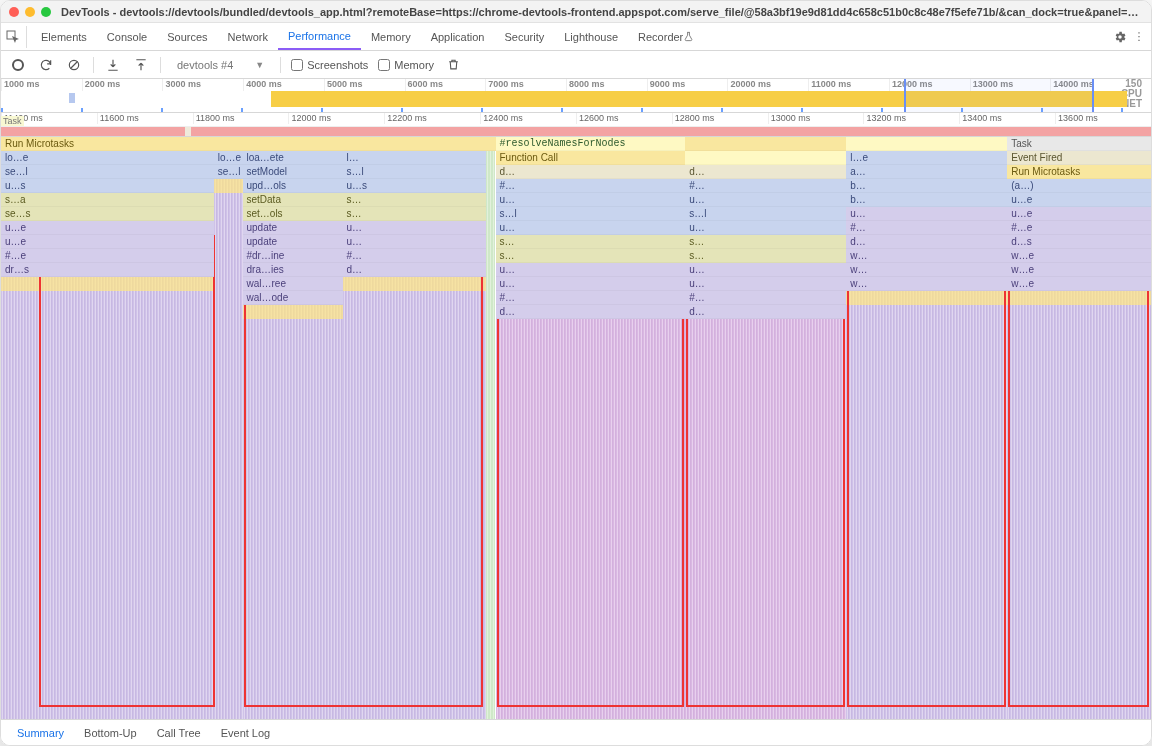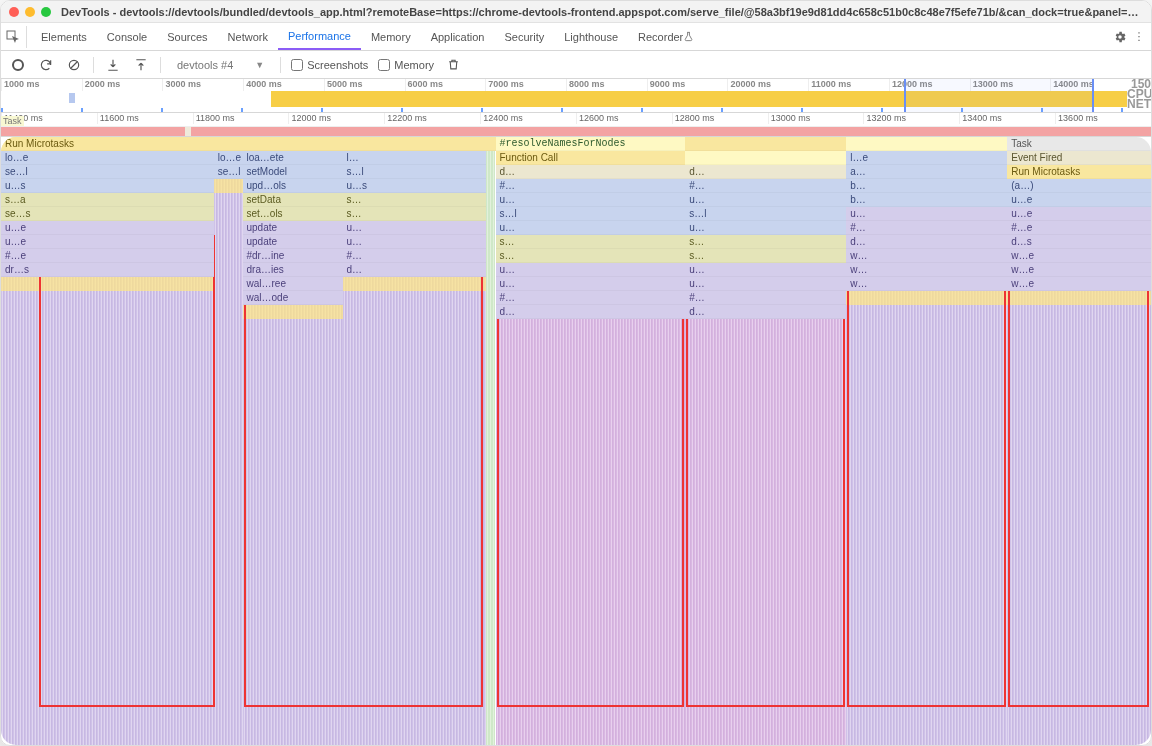--- a/index.html
+++ b/index.html
@@ -25,35 +25,35 @@
   .rec { width:12px; height:12px; border-radius:50%; border:2px solid #555; }
   .sep { width:1px; height:16px; background:#ddd; }
   .select { display:flex; align-items:center; gap:22px; color:#777; padding: 2px 6px; }
   .chev { font-size:9px; color:#888;}
   .chk { display:flex; align-items:center; gap:4px; color:#555;}
   .chk input { width:12px; height:12px; }
   
   .overview { height: 34px; border-bottom:1px solid #d7d7d7; position:relative; background:#fff;font-weight:bold; }
   .ov-ticks { position:absolute; top:0; left:0; right:20px; height:12px; display:flex; }
   .ov-tick { flex:1; font-size:9px; color:#888; border-left:1px solid #eee; padding-left:2px; white-space:nowrap;}
-  .ov-right { position:absolute; right:0; top:0; width:24px; font-size:12px; color:#999; line-height:10px; text-align:right; padding-right:0;}
+  .ov-right { position:absolute; right:9px; top:0; width:24px; font-size:10px; color:#999; line-height:10px; text-align:right; padding-right:0;}
   .ov-cpu { position:absolute; left:0; right:24px; top:12px; height:16px; background: linear-gradient(to right,#fff 0 24%, #f7ce46 24% 100%); }
   .ov-cpu::before { content:""; position:absolute; left:6%; top:2px; width:6px; height:10px; background:#b6c8ef; }
   .ov-net { position:absolute; left:0; right:24px; bottom:0; height:4px; background: repeating-linear-gradient(90deg,#6aa0ff 0 2px, transparent 2px 80px); }
   .ov-window { position:absolute; top:0; bottom:0; border-left:2px solid #6a8ff5; border-right:2px solid #6a8ff5; background: rgba(120,160,255,0.06); }
   
   .strip { height: 24px; border-bottom:1px solid #d7d7d7; position:relative; background:#fff; }
   .strip-ticks { position:absolute; inset:0 0 12px 0; display:flex; }
   .strip-ticks div { flex:1; font-size:9px; color:#666; border-left:1px solid #eee; padding-left:2px;}
   .strip-band { position:absolute; left:0; right:0; bottom:0; height:10px; background:
       linear-gradient(to right, #f3a3a3 0 16%, #efeadb 16% 16.5%, #f3a3a3 16.5% 100%);
       border-top:1px solid #eee;}
   .strip-task { position:absolute; left:0; bottom:10px; font-size:9px; color:#777; background:#f8f8d2; padding:0 2px;}
   
-  .flame-wrap { flex:1; position:relative; overflow:hidden; background:#fff;border-radius:15px; }
+  .flame-wrap { flex:1; position:relative; overflow:hidden; background:#fff; }
   .flame-bg { position:absolute; inset:0; }
   .col { position:absolute; top:0; bottom:0; }
   .col .texture { position:absolute; inset:0; background-size: 3px 100%; }
   .tex-purple { background: repeating-linear-gradient(90deg,#d9b8e2 0 1px,#e8d0ee 1px 2px,#d3b0dd 2px 3px); }
   .tex-mixed  { background:
       linear-gradient(to bottom, rgba(255,231,130,0.7) 0 14px, transparent 14px),
       repeating-linear-gradient(90deg,#cfc2e8 0 1px,#e0d6f0 1px 2px,#c7b8e2 2px 3px); }
   .tex-green  { background: repeating-linear-gradient(90deg,#cfe8c8 0 1px,#e2f1dc 1px 2px); }
   .frame-row { position:relative; height:14px; line-height:14px; font-size:10px; padding-left:4px; white-space:nowrap; overflow:hidden; text-overflow:ellipsis; border-bottom:1px solid rgba(0,0,0,0.03);}
   .c-yellow   { background:#f9e79f; color:#6b5a10;}
@@ -343,14 +343,20 @@
         <div class="frame-row c-yellow" style="position: absolute; left: 43%; top: 28px; width: 30.5%;">Function Call</div>
         <div class="redbox" style="left: 3.3%; top: 98px; width: 15.3%; height: 472px;"></div>
         <div class="redbox" style="left: 21.1%; top: 98px; width: 20.8%; height: 472px;"></div>
         <div class="redbox" style="left: 43.1%; top: 168px; width: 16.3%; height: 402px;"></div>
         <div class="redbox" style="left: 59.6%; top: 168px; width: 13.8%; height: 402px;"></div>
         <div class="redbox" style="left: 73.6%; top: 70px; width: 13.8%; height: 500px;"></div>
         <div class="redbox" style="left: 87.6%; top: 70px; width: 12.2%; height: 500px;"></div>
       </div>
   </div>
 
+  <div class="bottom" id="bottom-tabs">
+      <div class="btab active">Summary</div>
+      <div class="btab">Bottom-Up</div>
+      <div class="btab">Call Tree</div>
+      <div class="btab">Event Log</div>
+    </div>
 
 </div>
 
 </body></html>

